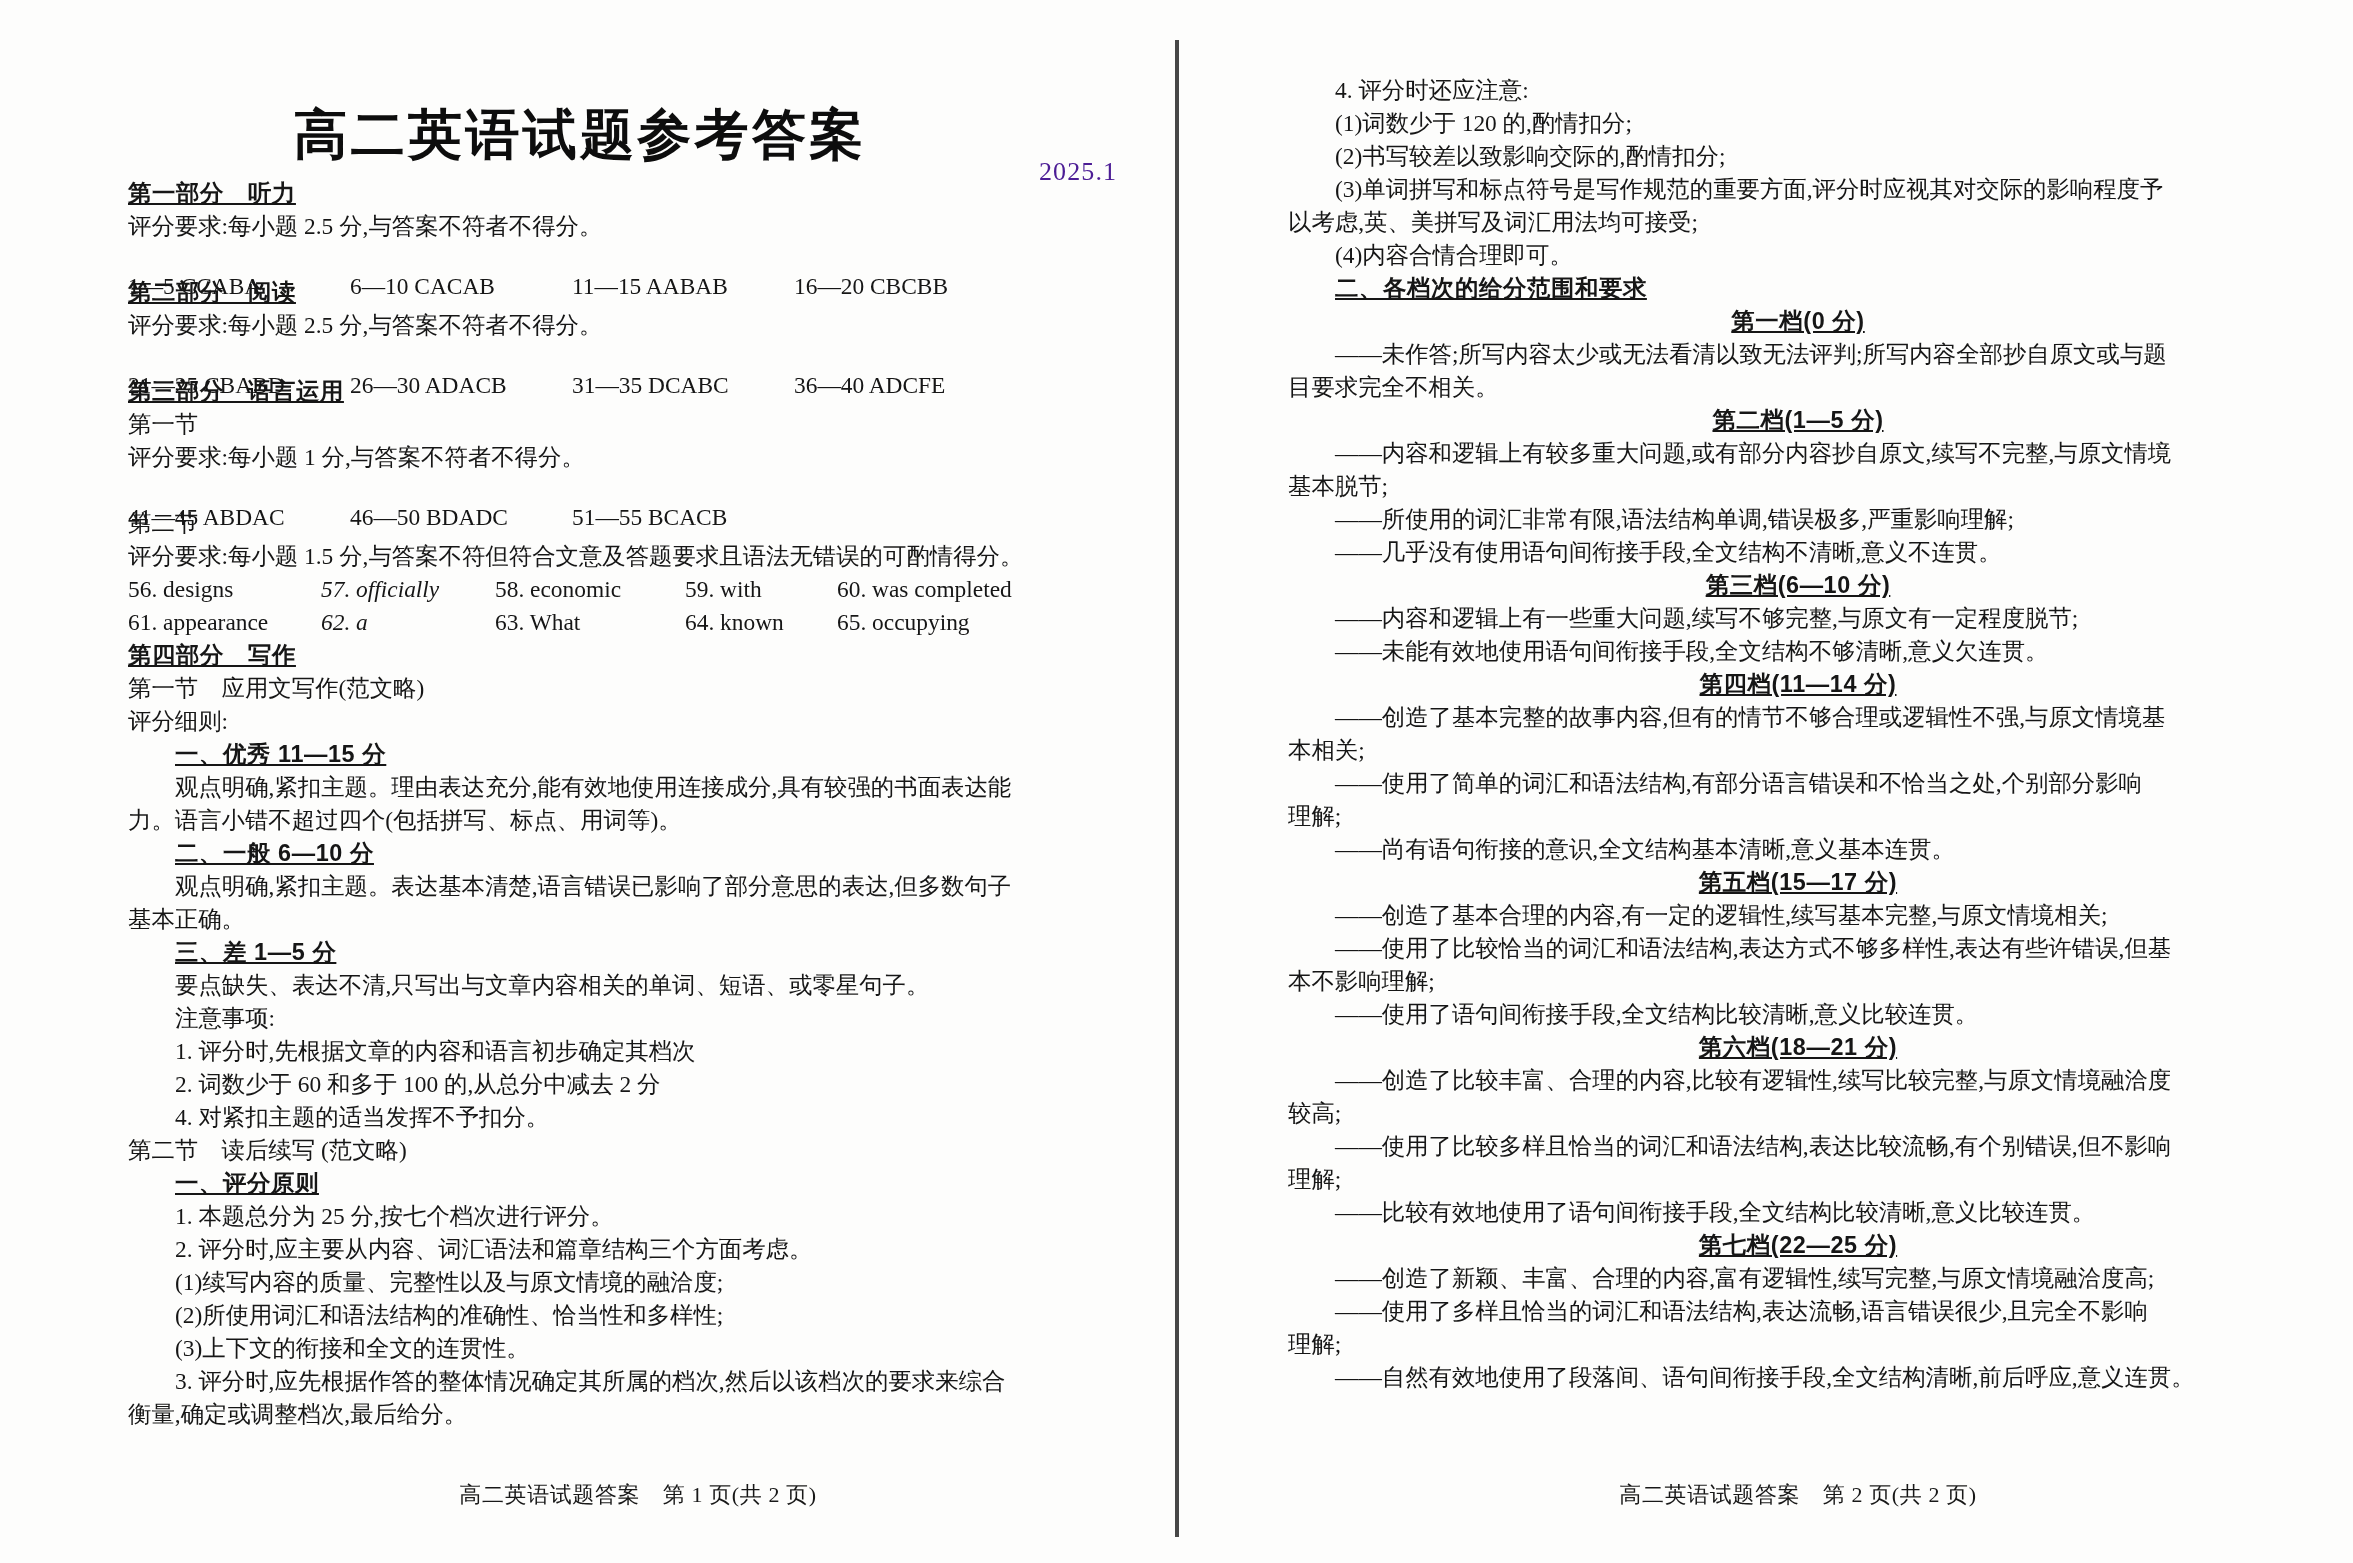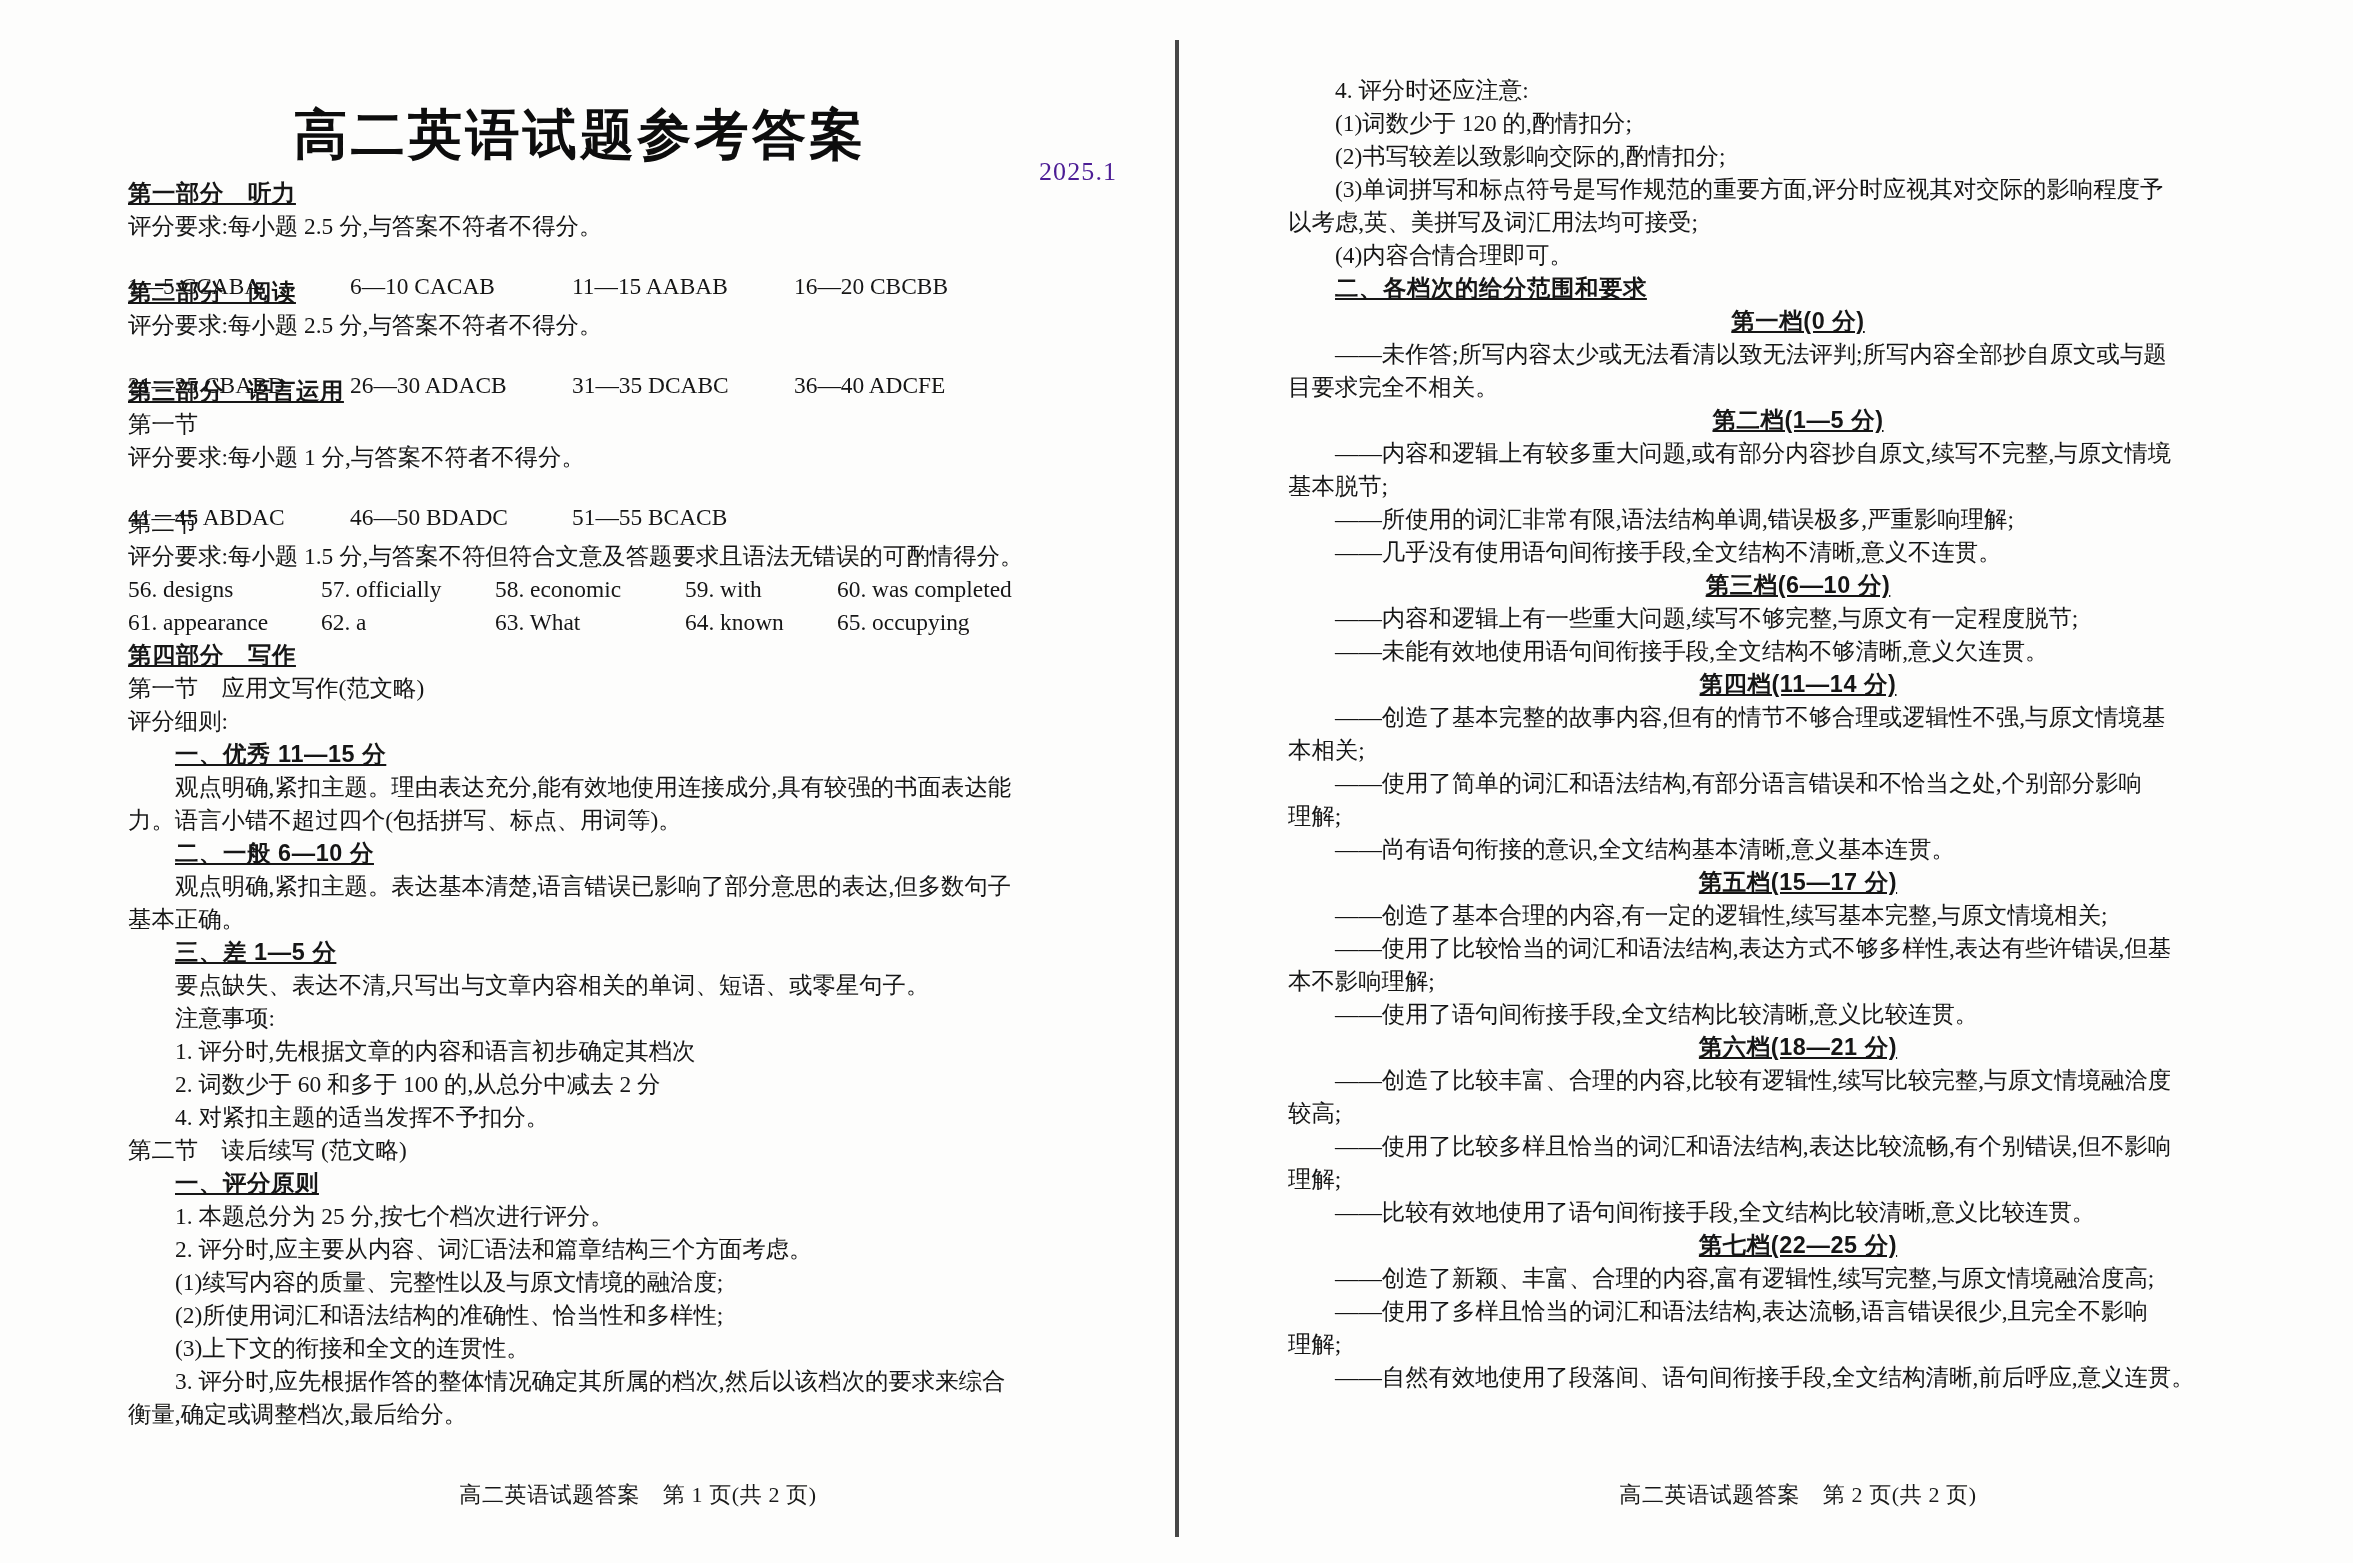--- a/index.html
+++ b/index.html
@@ -33,21 +33,21 @@
   .line.ind{padding-left:47px;}
   .line.c{text-align:center;padding-left:0;}
   .line.b{
     font-weight:700;
     font-family:"Liberation Sans","DejaVu Sans",sans-serif;
     letter-spacing:0.6px;
     text-decoration:underline;
   }
   .row4 .seg{display:inline-block;min-width:222px;margin-top:27px;}
   .row5 .seg:nth-child(1){display:inline-block;min-width:193px;}
-  .row5 .seg:nth-child(2){display:inline-block;min-width:174px;}
+  .row5 .seg:nth-child(2){display:inline-block;min-width:174px;font-style:italic;}
   .row5 .seg:nth-child(3){display:inline-block;min-width:190px;}
   .row5 .seg:nth-child(4){display:inline-block;min-width:152px;}
   .row4 .seg:last-child,.row5 .seg:last-child{min-width:0;}
   .divider{
     position:absolute;left:1175px;top:40px;
     width:3.9px;height:1497px;
     background:#474747;
   }
   .footer{
     position:absolute;width:1020px;

